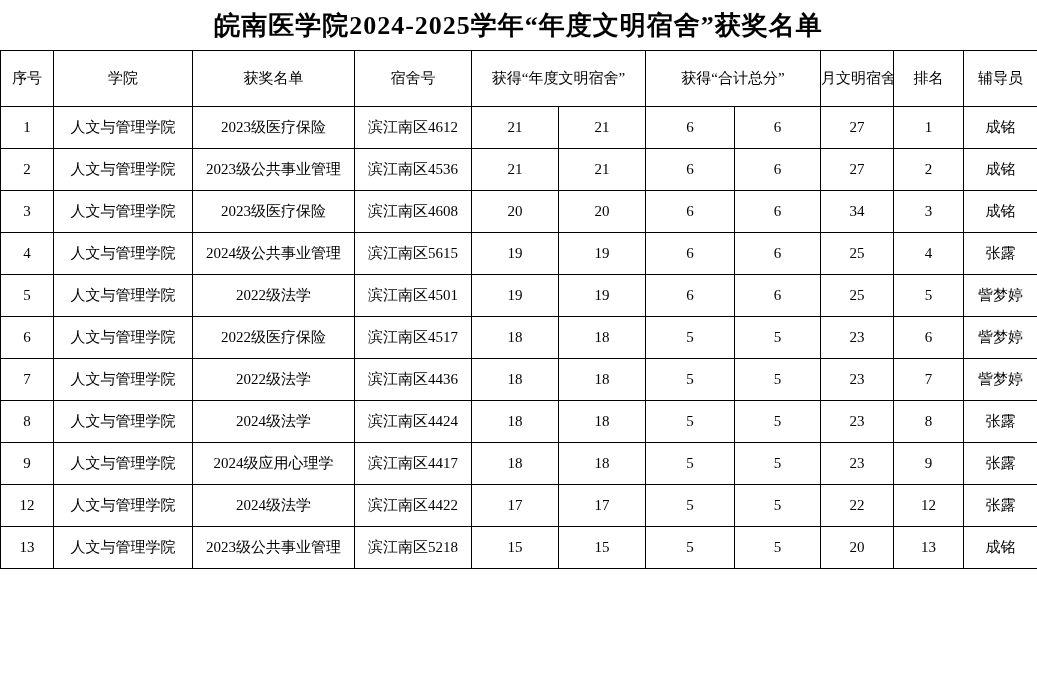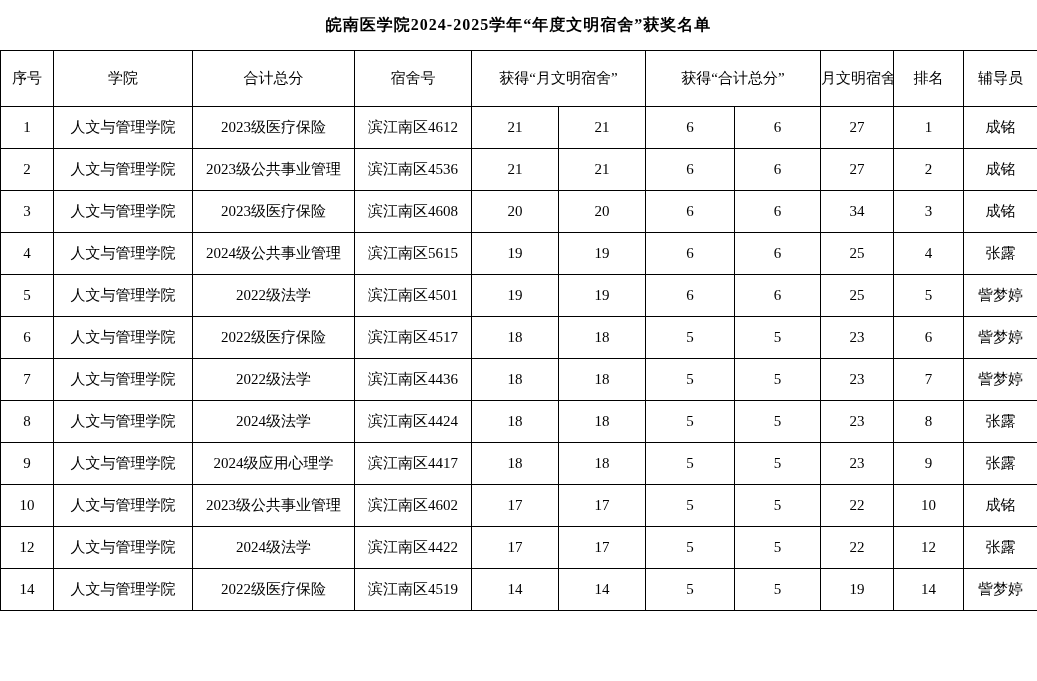--- a/index.html
+++ b/index.html
@@ -14,21 +14,21 @@
     color: #000000;
     font-family: "Liberation Serif", "DejaVu Serif", serif;
     overflow: hidden;
   }
   .title-bar {
     width: 1037px;
     height: 50px;
     display: flex;
     align-items: center;
     justify-content: center;
-    font-size: 16px;
+    font-size: 26px;
     font-weight: bold;
     letter-spacing: 1px;
     white-space: nowrap;
   }
   table.award-table {
     border-collapse: collapse;
     table-layout: fixed;
     width: 1037px;
   }
   .award-table th,
@@ -62,23 +62,23 @@
       <col style="width:89px">
       <col style="width:86px">
       <col style="width:73px">
       <col style="width:70px">
       <col style="width:74px">
     </colgroup>
     <thead>
       <tr>
         <th>序号</th>
         <th>学院</th>
-        <th>合计总分</th>
+        <th>获奖名单</th>
         <th>宿舍号</th>
-        <th colspan="2">获得“月文明宿舍”</th>
+        <th colspan="2">获得“年度文明宿舍”</th>
         <th colspan="2">获得“合计总分”</th>
         <th>月文明宿舍</th>
         <th>排名</th>
         <th>辅导员</th>
       </tr>
     </thead>
     <tbody>
         <tr>
     <td>1</td>
     <td>人文与管理学院</td>
@@ -190,53 +190,40 @@
     <td>滨江南区4417</td>
     <td>18</td>
     <td>18</td>
     <td>5</td>
     <td>5</td>
     <td>23</td>
     <td>9</td>
     <td>张露</td>
   </tr>
         <tr>
-    <td>10</td>
-    <td>人文与管理学院</td>
-    <td>2023级公共事业管理</td>
-    <td>滨江南区4602</td>
-    <td>17</td>
-    <td>17</td>
-    <td>5</td>
-    <td>5</td>
-    <td>22</td>
-    <td>10</td>
-    <td>成铭</td>
-  </tr>
-        <tr>
     <td>12</td>
     <td>人文与管理学院</td>
     <td>2024级法学</td>
     <td>滨江南区4422</td>
     <td>17</td>
     <td>17</td>
     <td>5</td>
     <td>5</td>
     <td>22</td>
     <td>12</td>
     <td>张露</td>
   </tr>
         <tr>
-    <td>14</td>
-    <td>人文与管理学院</td>
-    <td>2022级医疗保险</td>
-    <td>滨江南区4519</td>
-    <td>14</td>
-    <td>14</td>
-    <td>5</td>
-    <td>5</td>
-    <td>19</td>
-    <td>14</td>
-    <td>訾梦婷</td>
+    <td>13</td>
+    <td>人文与管理学院</td>
+    <td>2023级公共事业管理</td>
+    <td>滨江南区5218</td>
+    <td>15</td>
+    <td>15</td>
+    <td>5</td>
+    <td>5</td>
+    <td>20</td>
+    <td>13</td>
+    <td>成铭</td>
   </tr>
       </tbody>
   </table>
 </div>
 
 </body></html>

